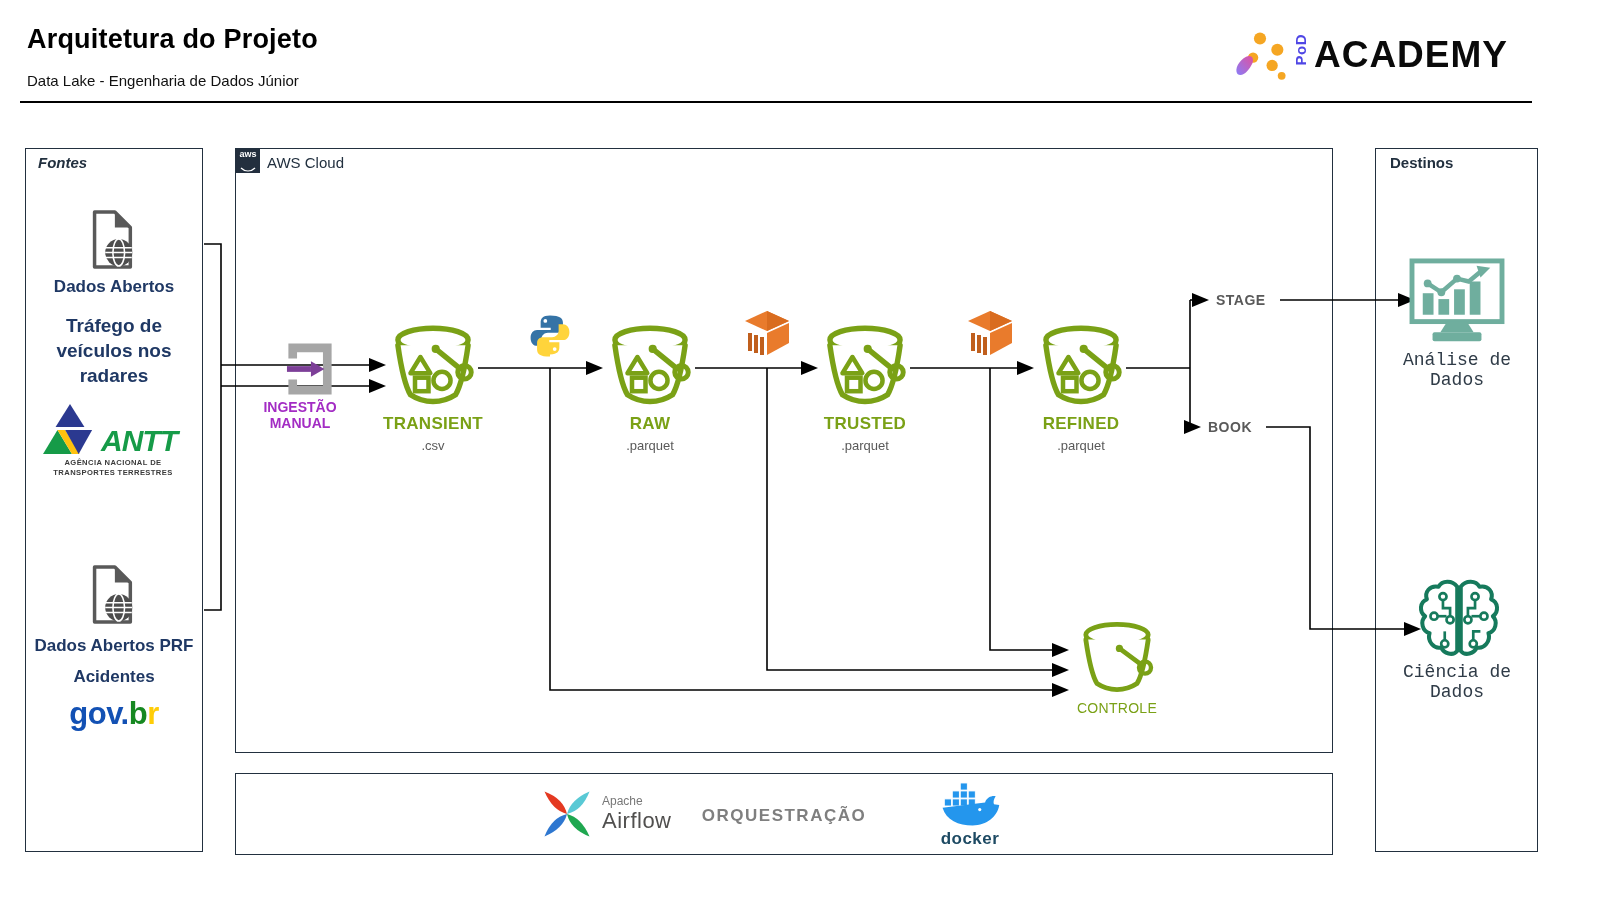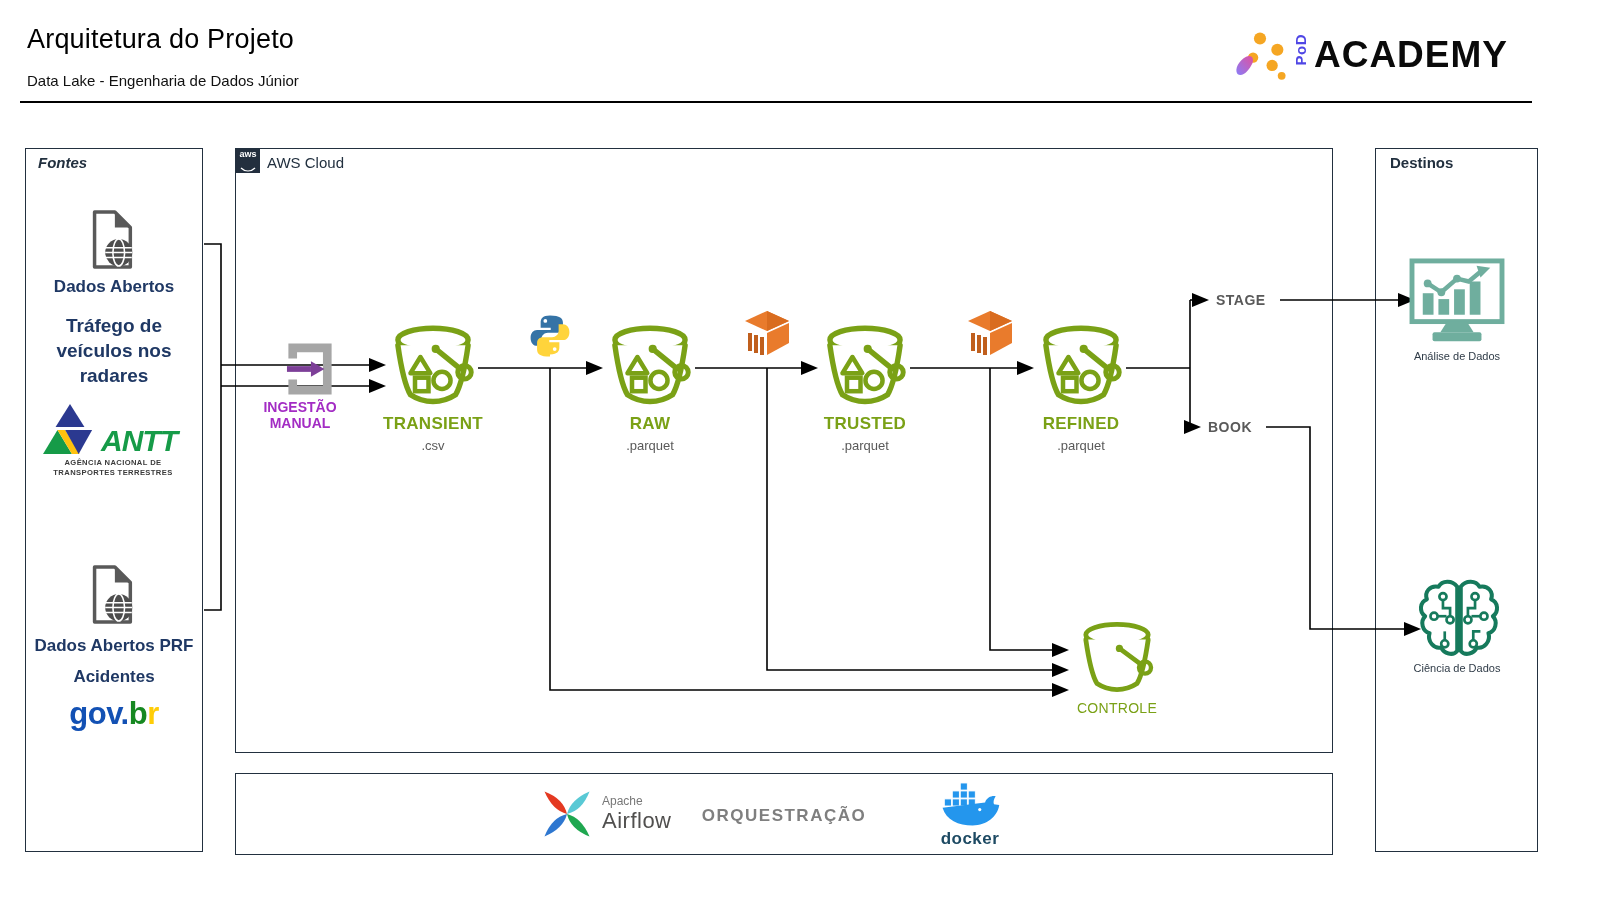--- a/index.html
+++ b/index.html
@@ -1,21 +1,21 @@
 <!DOCTYPE html>
 <html><head>
 <meta charset="utf-8">
 <style>
   html,body{margin:0;padding:0;background:#fff;}
   .stage{position:relative;width:1600px;height:900px;background:#fff;
          font-family:"Liberation Sans",sans-serif;overflow:hidden;}
   .abs{position:absolute;}
   .prelines{white-space:pre-line;}
   
-  .title{left:27px;top:24px;font-size:27px;font-weight:400;color:#000;letter-spacing:.2px;}
+  .title{left:27px;top:24px;font-size:27px;font-weight:700;color:#000;letter-spacing:.2px;}
   .subtitle{left:27px;top:72px;font-size:15px;color:#111;}
   .rule{left:20px;top:101px;width:1512px;height:2px;background:#000;}
   .brand{right:92px;top:30px;display:flex;align-items:center;gap:4px;}
   .brand .pod{display:inline-block;transform:rotate(-90deg);font-size:15px;font-weight:800;color:#4F46E5;letter-spacing:.5px;width:20px;}
   .brand .academy{font-size:37px;font-weight:800;color:#0a0a0a;letter-spacing:1px;}
   
   .panel{border:1.6px solid #22303F;background:#fff;box-sizing:border-box;}
   .panel-label{font-size:15px;font-weight:bold;color:#22303F;}
   .p-fontes{left:25px;top:148px;width:178px;height:704px;}
   .p-aws{left:235px;top:148px;width:1098px;height:605px;}
@@ -27,21 +27,21 @@
   .awsbadge .t{font-size:9px;font-weight:bold;line-height:9px;}
   .awslabel{left:267px;top:154px;font-size:15px;color:#22303F;}
   
   .blue-b{color:#1F3864;font-weight:bold;text-align:center;}
   .bucket{display:flex;flex-direction:column;align-items:center;}
   .bucket .bname{font-size:17px;font-weight:bold;color:#7AA116;margin-top:2px;letter-spacing:.3px;}
   .bucket .bfmt{font-size:13px;color:#595959;margin-top:4px;}
   .ctl-label{font-size:14px;color:#7AA116;letter-spacing:.3px;}
   .flow-label{font-size:14px;font-weight:bold;color:#595959;letter-spacing:.5px;}
   .ing-label{font-size:14px;font-weight:bold;color:#A32CC4;text-align:center;line-height:16px;}
-  .dest-label{font-size:11px;color:#2F3B47;text-align:center;}
+  .dest-label{font-size:18px;color:#2F3B47;text-align:center;font-family:Liberation Mono, monospace;}
   .orq-label{font-size:17px;font-weight:bold;color:#7F7F7F;letter-spacing:1.5px;text-align:center;}
   .airflow-wrap{display:flex;align-items:center;gap:8px;}
   .airflow-txt .small{font-size:12px;color:#777;}
   .airflow-txt .big{font-size:22px;color:#51504F;letter-spacing:.5px;}
   .docker-wrap{display:flex;flex-direction:column;align-items:center;}
   .docker-word{font-size:17px;font-weight:bold;color:#1D4A63;letter-spacing:.5px;margin-top:-2px;}
   .antt-row{display:flex;align-items:flex-end;gap:4px;justify-content:center;}
   .antt-txt{font-size:30px;font-weight:800;font-style:italic;color:#169B48;line-height:30px;letter-spacing:-1px;}
   .antt-sub{font-size:7.6px;font-weight:bold;color:#3b3b3b;text-align:center;letter-spacing:.4px;line-height:10px;}
   .govbr{font-size:31px;font-weight:800;text-align:center;letter-spacing:-.5px;}

